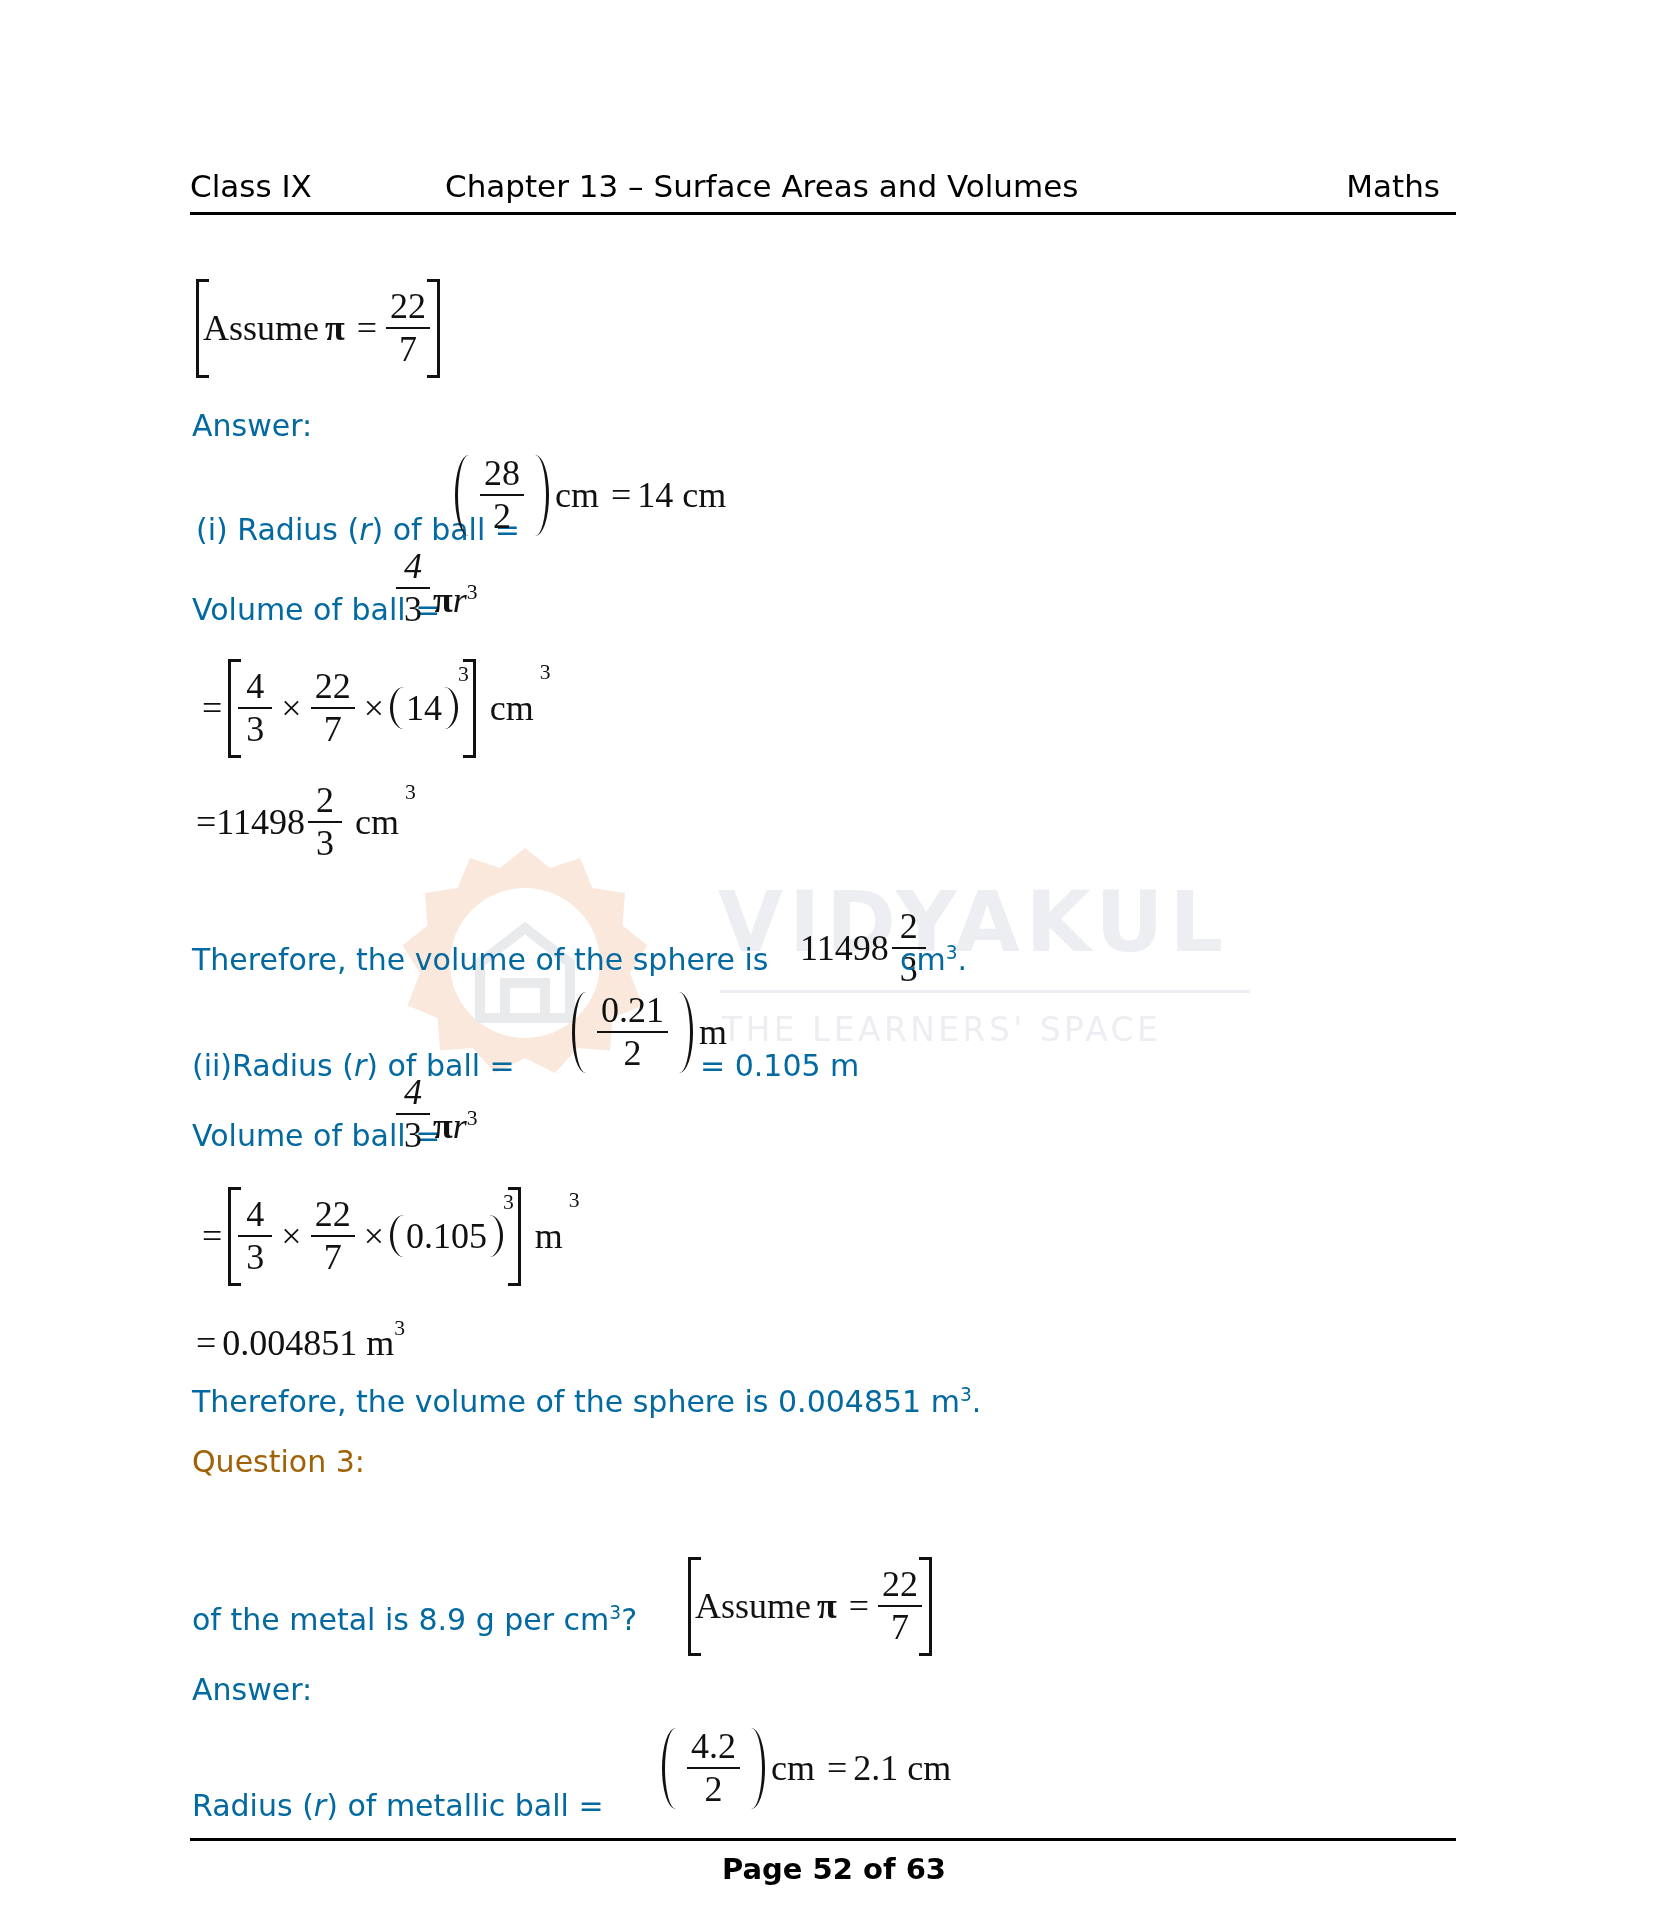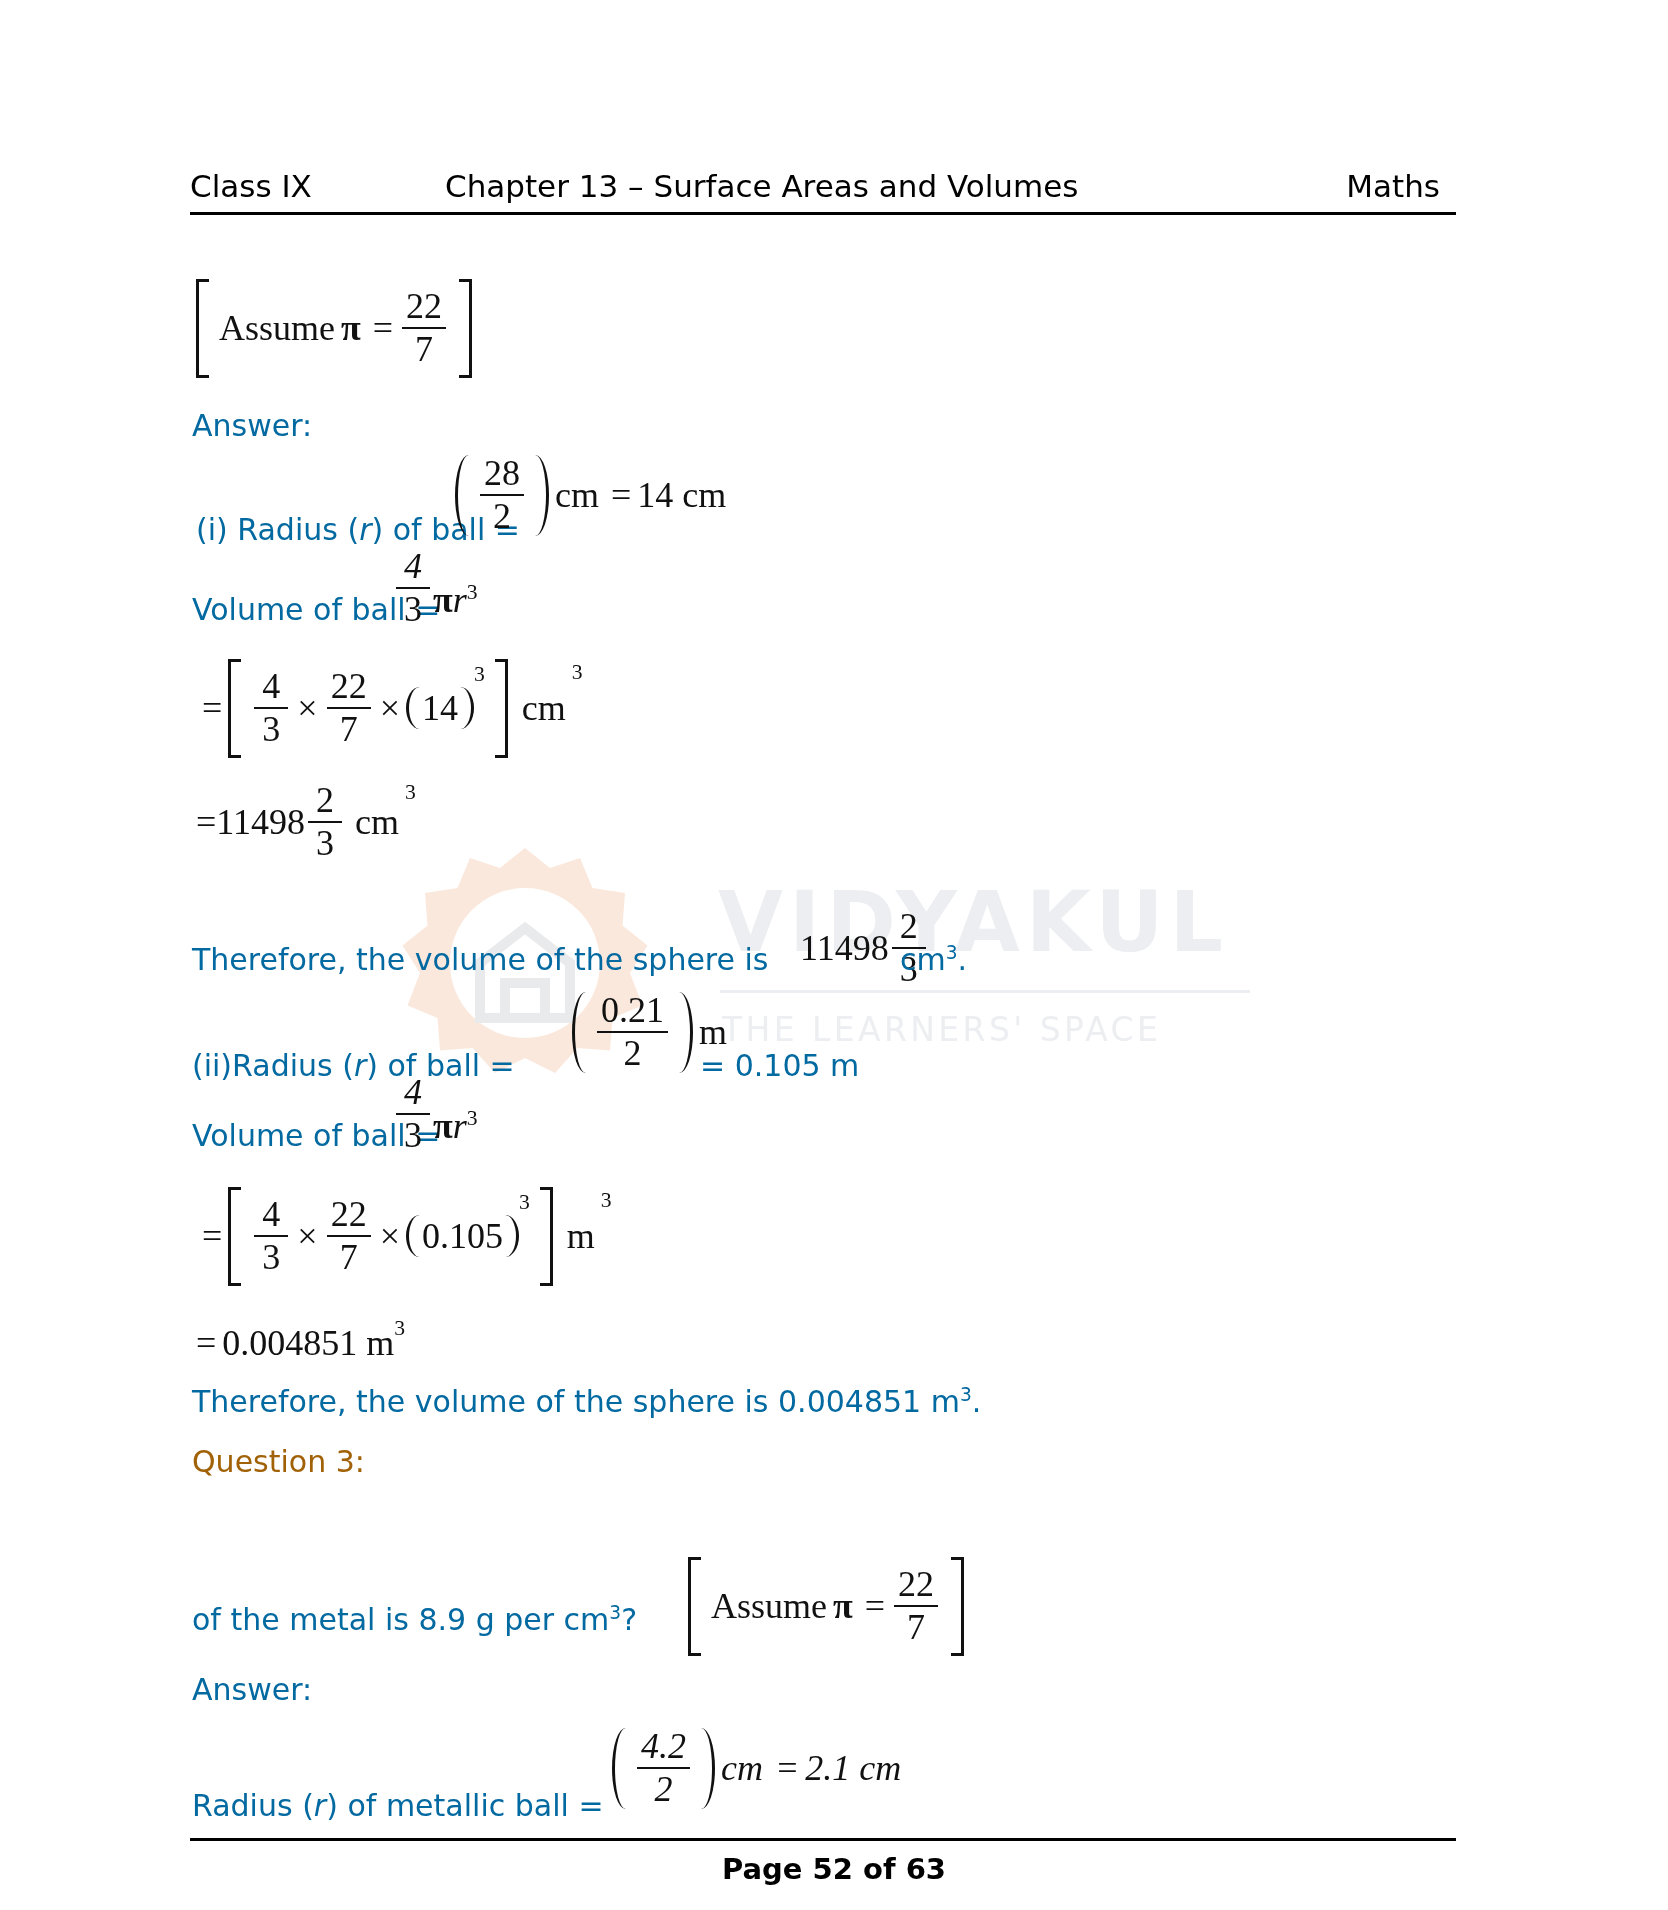--- a/index.html
+++ b/index.html
@@ -171,21 +171,21 @@
     margin: 2px 0;
   }
 
   
   .sqbr {
     display: inline-flex;
     align-items: center;
     border-left: 3px solid #111;
     border-right: 3px solid #111;
     position: relative;
-    padding: 6px 20px;
+    padding: 6px 4px;
     text-align: center;
   }
   .sqbr::before, .sqbr::after {
     content: "";
     position: absolute;
     height: 3px;
     background: #111;
     width: 13px;
   }
   .sqbr::before { left: -3px; top: -3px;  box-shadow: 0 0 0 0 #111; }
@@ -433,21 +433,21 @@
         <span class="den">7</span>
       </span>
     </span>
   </div>
 
   <div class="body-line" style="left:192px; top:1672px;">Answer:</div>
 
   <div class="body-line" style="left:192px; top:1788px;">
     <span>Radius (</span><span class="it">r</span><span>) of metallic ball  =</span>
   </div>
-  <div class="math math-sz" style="left:612px; top:1728px;font-style:italic;">
+  <div class="math math-sz" style="left:662px; top:1728px;">
     <span class="paren">
       <span class="pl"></span>
         <span class="pr"></span>
       <span class="frac">
         <span class="num">4.2</span>
         <span class="bar"></span>
         <span class="den">2</span>
       </span>
     </span>
     <span class="op">cm</span>

